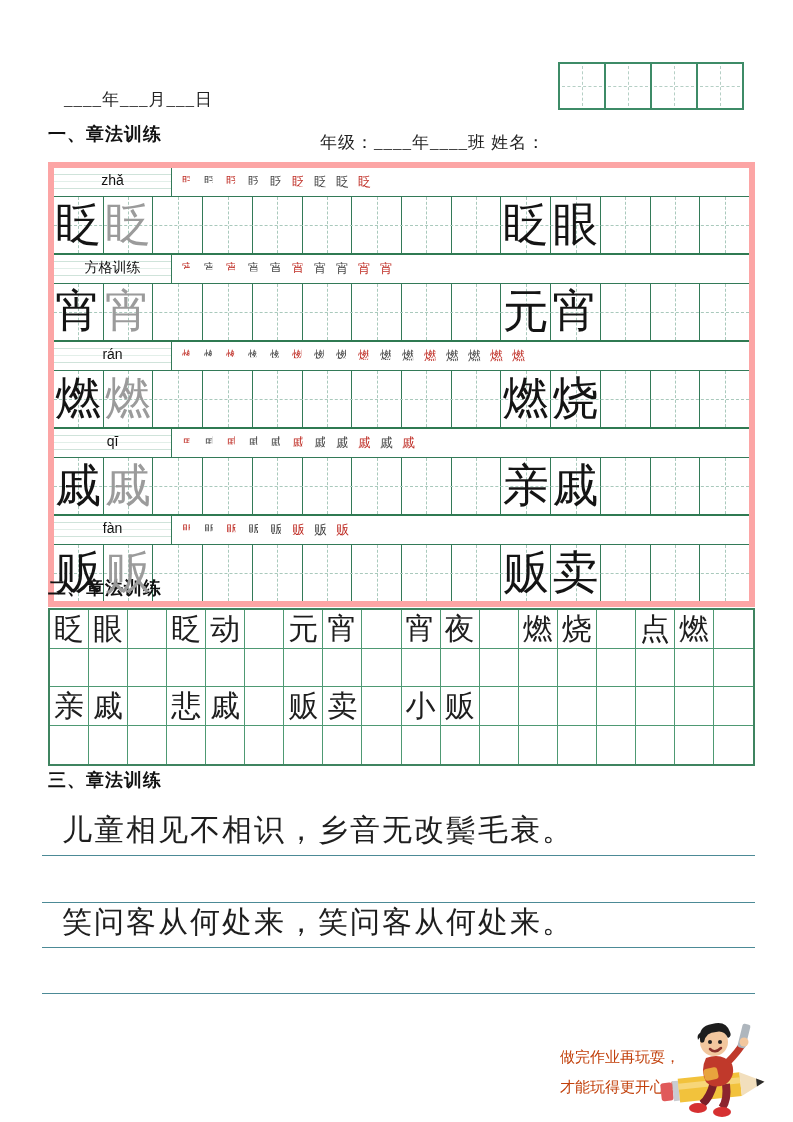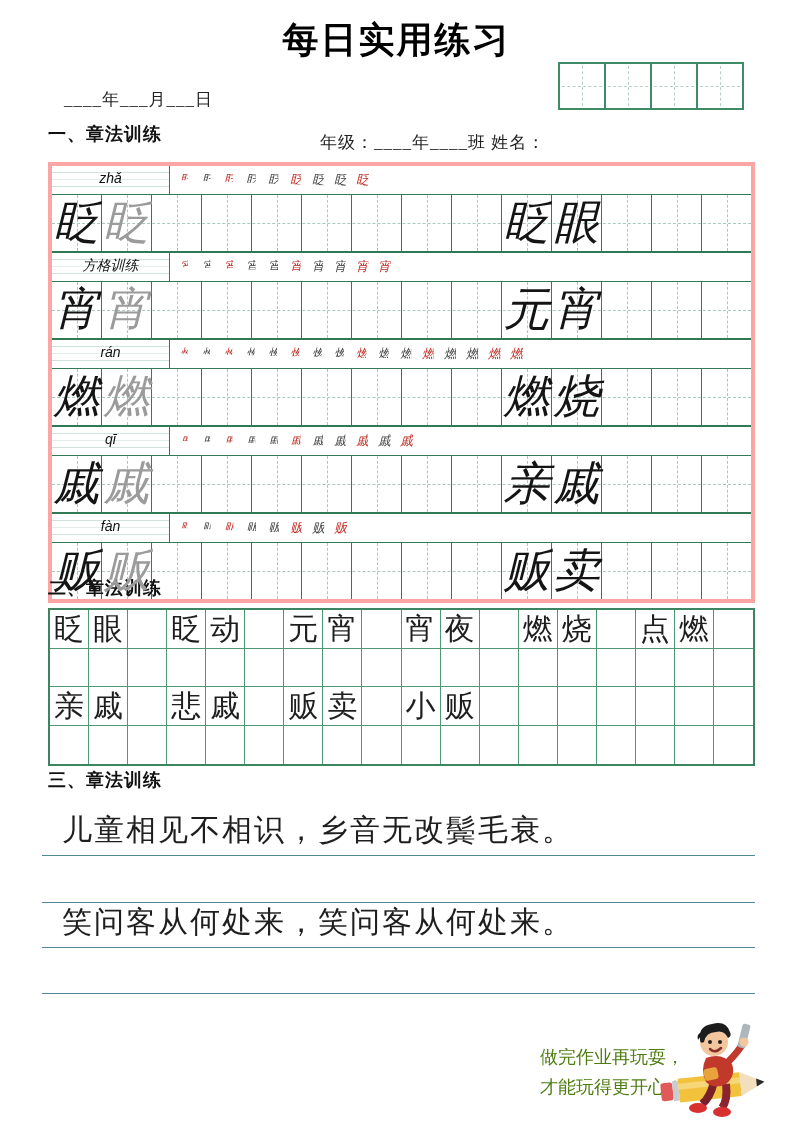--- a/index.html
+++ b/index.html
@@ -31,21 +31,21 @@
     font-family:"Liberation Sans", sans-serif; font-weight:bold;
     font-size:18px; color:#111; letter-spacing:1px;
   }
   #sec1-title { top:122px; }
   #sec2-title { top:576px; }
   #sec3-title { top:768px; }
 
   
   .blocks {
     position:absolute; left:48px; top:162px; width:707px;
-    border:4px solid #fca5a5; box-sizing:border-box; background:#fff;font-style:italic;
+    border:6px solid #fca5a5; box-sizing:border-box; background:#fff;
   }
   .block { position:relative; }
   .block + .block { border-top:2px solid #2f7a52; }
   .block-header { display:flex; height:28px; border-bottom:1px solid #337a58; }
   .pinyin-box { width:118px; position:relative; border-right:1px solid #337a58; box-sizing:border-box; }
   .pinyin-box i { position:absolute; left:0; right:0; border-top:1px solid #cfe3da; }
   .pinyin-box i.l1 { top:6px; } .pinyin-box i.l2 { top:20px; } .pinyin-box i.l3 { top:13px; border-top-color:#e2efe9;}
   .pinyin-text {
     position:absolute; left:0; right:0; top:4px; text-align:center;
     font-family:"Liberation Sans", sans-serif; font-size:14px; color:#111; z-index:2;
@@ -86,30 +86,29 @@
     color:#1e1e1e; white-space:nowrap;
   }
 
   
   .page-num {
     position:absolute; left:0; width:100%; top:1082px; text-align:center;
     font-family:"Liberation Sans", sans-serif; font-size:17px; color:#000; letter-spacing:1px;
   }
   .motto {
     position:absolute; left:540px; top:1042px; width:140px;
-    font-size:18px; line-height:30px; color:#4d7c0f; text-align:center; white-space:nowrap;
+    font-size:15px; line-height:30px; color:#c2410c; text-align:right; white-space:nowrap;
   }
   .mascot { position:absolute; left:652px; top:1020px; width:122px; height:98px; }
 </style>
 </head>
 <body>
 
 <div class="page">
 
-  <div class="title">每日实用练习</div>
 
   <div class="meta-row">
     <span class="date-blank">____年___月___日</span>
     <span class="grade-line">年级：____年____班 姓名：</span>
   </div>
 
   <div class="name-grid" id="name-grid">
       <div class="name-cell"></div>
       <div class="name-cell"></div>
       <div class="name-cell"></div>

